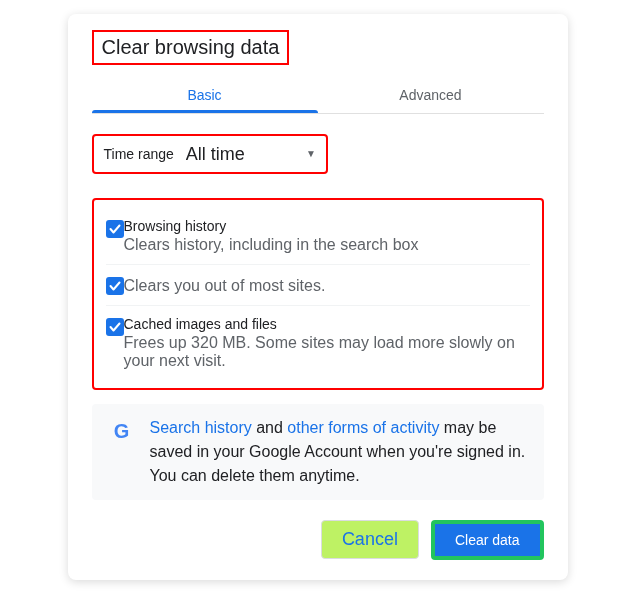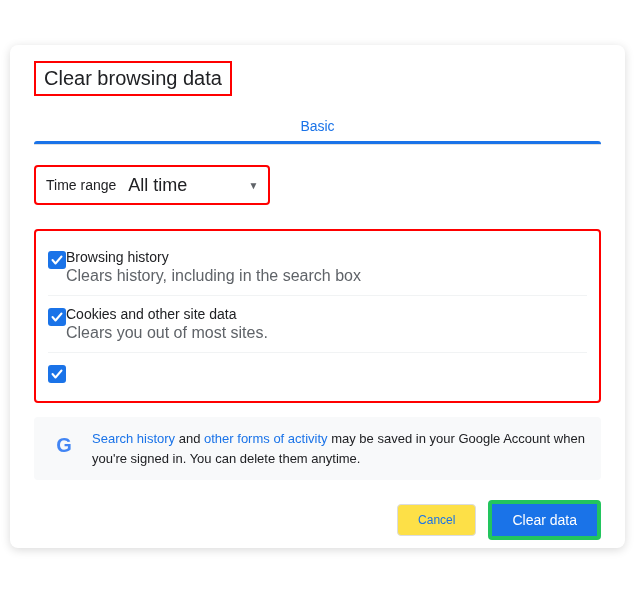--- a/index.html
+++ b/index.html
@@ -6,24 +6,24 @@
     body {
       font-family: 'Segoe UI', Arial, sans-serif;
       background: #fff;
       width: 635px;
       height: 593px;
       display: flex;
       align-items: center;
       justify-content: center;
     }
     .dialog {
-      width: 615px;
+      width: 500px;
       background: #fff;
       border-radius: 8px;
-      padding: 16px 24px 8px;
+      padding: 16px 24px 20px;
       box-shadow: 0 2px 10px rgba(0,0,0,0.15);
     }
     .dialog-title {
       font-size: 20px;
       font-weight: 400;
       color: #202124;
       border: 2px solid red;
       display: inline-block;
       padding: 4px 8px;
       margin-bottom: 12px;
@@ -150,41 +150,41 @@
       flex-shrink: 0;
       display: flex;
       align-items: center;
       justify-content: center;
       font-size: 20px;
       font-weight: 700;
       color: #4285f4;
       font-family: Arial, sans-serif;
     }
     .info-text {
-      font-size: 13px;
+      font-size: 16px;
       color: #202124;
       line-height: 1.5;
     }
     .info-link {
       color: #1a73e8;
       text-decoration: none;
       cursor: pointer;
     }
     .dialog-actions {
       display: flex;
       justify-content: flex-end;
       gap: 12px;
       align-items: center;
     }
     .btn-cancel {
       padding: 8px 20px;
       border: 1px solid #dadce0;
-      background: #fde047;
-      border-radius: 4px;
-      font-size: 12px;
+      background: #bef264;
+      border-radius: 4px;
+      font-size: 18px;
       color: #1a73e8;
       cursor: pointer;
       font-weight: 500;
     }
     .btn-clear {
       padding: 8px 20px;
       border: 4px solid #22c55e;
       background: #1a73e8;
       border-radius: 4px;
       font-size: 14px;
@@ -199,20 +199,21 @@
     }
   </style>
 </head>
 <body>
 
 <div class="dialog">
   <div class="dialog-title">Clear browsing data</div>
 
   <div class="tabs">
     <div class="tab active">Basic</div>
+    <div class="tab">Advanced</div>
   </div>
 
   <div class="time-range-wrapper">
     <div class="time-range-row">
       <span class="time-range-label">Time range</span>
       <div class="select-wrapper">
         <select class="time-range-select">
           <option>Last hour</option>
           <option>Last 24 hours</option>
           <option>Last 7 days</option>
@@ -235,29 +236,32 @@
         <div class="checkbox-desc">Clears history, including in the search box</div>
       </div>
     </div>
     <div class="checkbox-item">
       <div class="checkbox-box">
         <svg viewBox="0 0 12 12" fill="none" xmlns="http://www.w3.org/2000/svg">
           <polyline points="1.5,6 4.5,9.5 10.5,2.5" stroke="white" stroke-width="2" stroke-linecap="round" stroke-linejoin="round"></polyline>
         </svg>
       </div>
       <div class="checkbox-text">
-        <div class="checkbox-title">Cookies and other site data</div>
         <div class="checkbox-desc">Clears you out of most sites.</div>
       </div>
     </div>
     <div class="checkbox-item">
       <div class="checkbox-box">
         <svg viewBox="0 0 12 12" fill="none" xmlns="http://www.w3.org/2000/svg">
           <polyline points="1.5,6 4.5,9.5 10.5,2.5" stroke="white" stroke-width="2" stroke-linecap="round" stroke-linejoin="round"></polyline>
         </svg>
+      </div>
+      <div class="checkbox-text">
+        <div class="checkbox-title">Cached images and files</div>
+        <div class="checkbox-desc">Frees up 320 MB. Some sites may load more slowly on your next visit.</div>
       </div>
     </div>
   </div>
 
   <div class="info-box">
     <div class="google-g">G</div>
     <div class="info-text">
       <span class="info-link">Search history</span>
       <span> and </span>
       <span class="info-link">other forms of activity</span>

